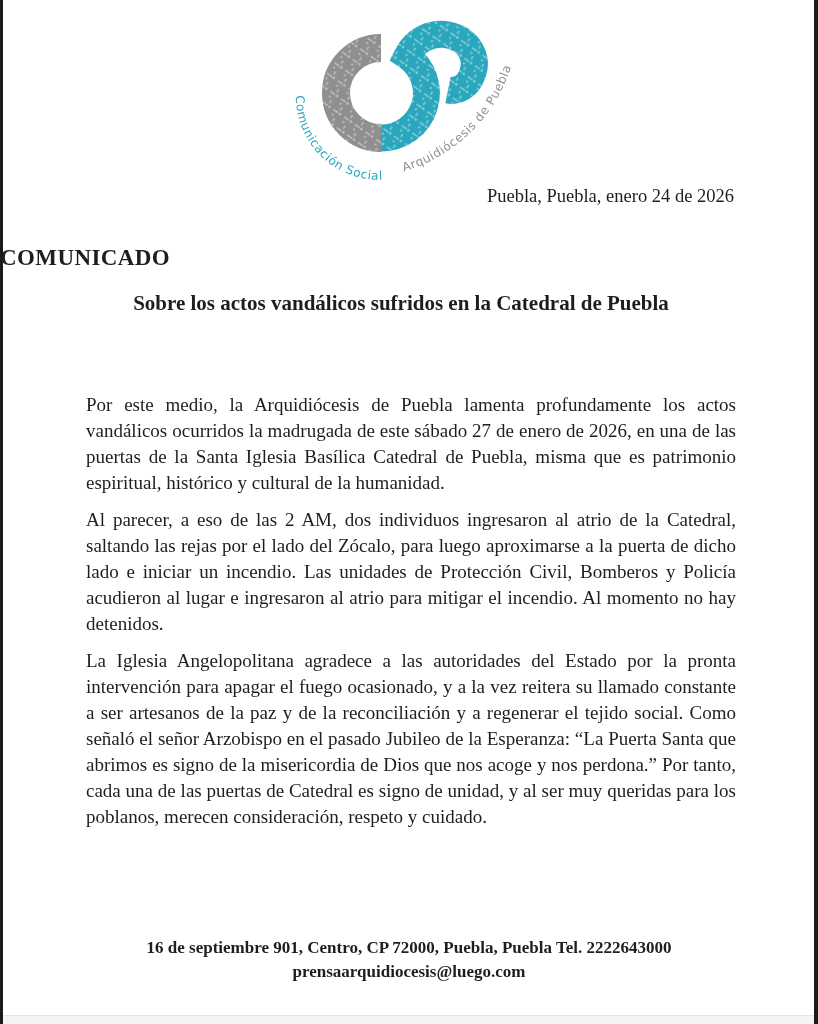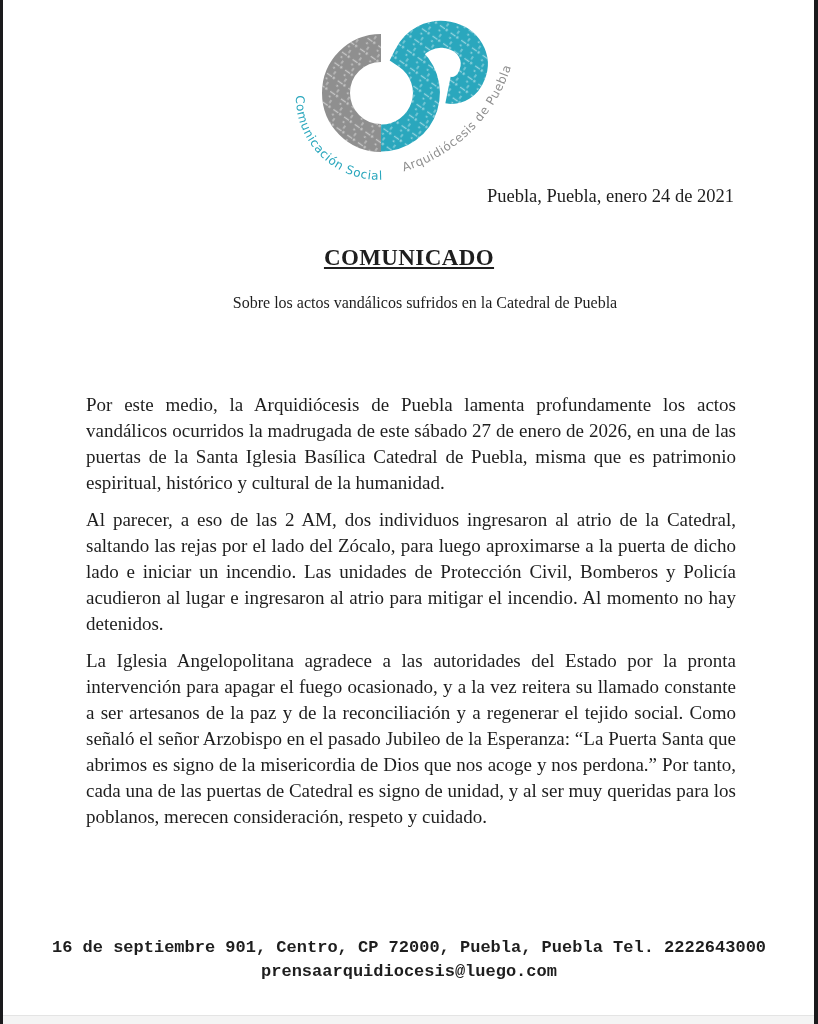--- a/index.html
+++ b/index.html
@@ -16,34 +16,34 @@
   }
   .logo-wrap { position:absolute; left:285px; top:20px; width:250px; height:162px; }
   .logo-wrap svg { overflow:visible; display:block; }
   .logo-curved-text { font-family:"DejaVu Sans", sans-serif; font-size:12px; letter-spacing:0.6px; }
   .date-line {
     position:absolute; top:186px; right:84px;
     font-size:18.5px; white-space:nowrap;
   }
   .doc-title {
     position:absolute; top:245px; left:0; width:100%; margin:0;
-    text-align:center; font-size:23px; font-weight:700; letter-spacing:0.4px;text-decoration:underline;
+    font-size:23px; font-weight:700; letter-spacing:0.4px;
   }
   .doc-subtitle {
-    position:absolute; top:288px; left:125px; width:600px; margin:0;
-    text-align:center; font-size:16px; font-weight:400; line-height:30px;
+    position:absolute; top:288px; left:101px; width:600px; margin:0;
+    text-align:center; font-size:21px; font-weight:700; line-height:30px;
   }
   .doc-body { position:absolute; top:392px; left:86px; width:650px; }
   .doc-body p {
     margin:0 0 11px 0; font-size:19px; line-height:26px;
     text-align:justify; text-justify:inter-word;
   }
   .doc-footer {
     position:absolute; top:936px; left:0; width:100%;
-    text-align:center; font-weight:700; font-size:17px; line-height:24px;font-family:Liberation Mono, monospace;
+    text-align:center; font-weight:700; font-size:17px; line-height:24px;
   }
 </style>
 </head>
 <body>
 
 <div class="page">
 
   <div class="edge edge-left"></div>
   <div class="edge edge-right"></div>
   <div class="bottom-strip"></div>
@@ -70,21 +70,21 @@
 
       <text class="logo-curved-text" fill="#2aa7bd">
         <textPath href="#logo-text-path-left" startOffset="2%">Comunicación Social</textPath>
       </text>
       <text class="logo-curved-text" fill="#8f8f8f">
         <textPath href="#logo-text-path-right" startOffset="1%">Arquidiócesis de Puebla</textPath>
       </text>
     </svg>
   </div>
 
-  <div class="date-line">Puebla, Puebla, enero 24 de 2021</div>
+  <div class="date-line">Puebla, Puebla, enero 24 de 2026</div>
 
   <h1 class="doc-title">COMUNICADO</h1>
 
   <h2 class="doc-subtitle">Sobre los actos vandálicos sufridos en la Catedral de Puebla</h2>
 
   <div class="doc-body">
     <p>Por este medio, la Arquidiócesis de Puebla lamenta profundamente los actos vandálicos ocurridos la madrugada de este sábado 27 de enero de 2026, en una de las puertas de la Santa Iglesia Basílica Catedral de Puebla, misma que es patrimonio espiritual, histórico y cultural de la humanidad.</p>
     <p>Al parecer, a eso de las 2 AM, dos individuos ingresaron al atrio de la Catedral, saltando las rejas por el lado del Zócalo, para luego aproximarse a la puerta de dicho lado e iniciar un incendio. Las unidades de Protección Civil, Bomberos y Policía acudieron al lugar e ingresaron al atrio para mitigar el incendio. Al momento no hay detenidos.</p>
     <p>La Iglesia Angelopolitana agradece a las autoridades del Estado por la pronta intervención para apagar el fuego ocasionado, y a la vez reitera su llamado constante a ser artesanos de la paz y de la reconciliación y a regenerar el tejido social. Como señaló el señor Arzobispo en el pasado Jubileo de la Esperanza: “La Puerta Santa que abrimos es signo de la misericordia de Dios que nos acoge y nos perdona.”  Por tanto, cada una de las puertas de Catedral es signo de unidad, y al ser muy queridas para los poblanos, merecen consideración, respeto y cuidado.</p>
   </div>

